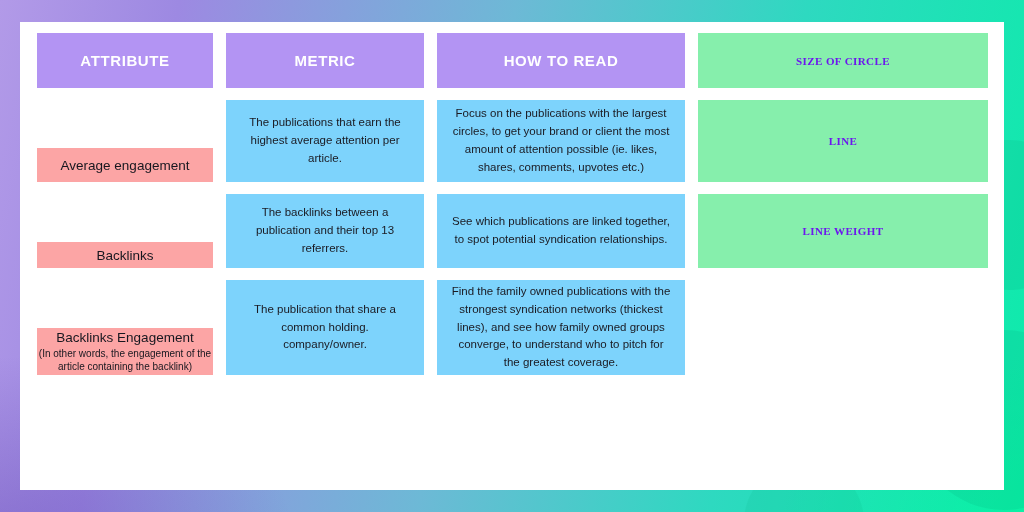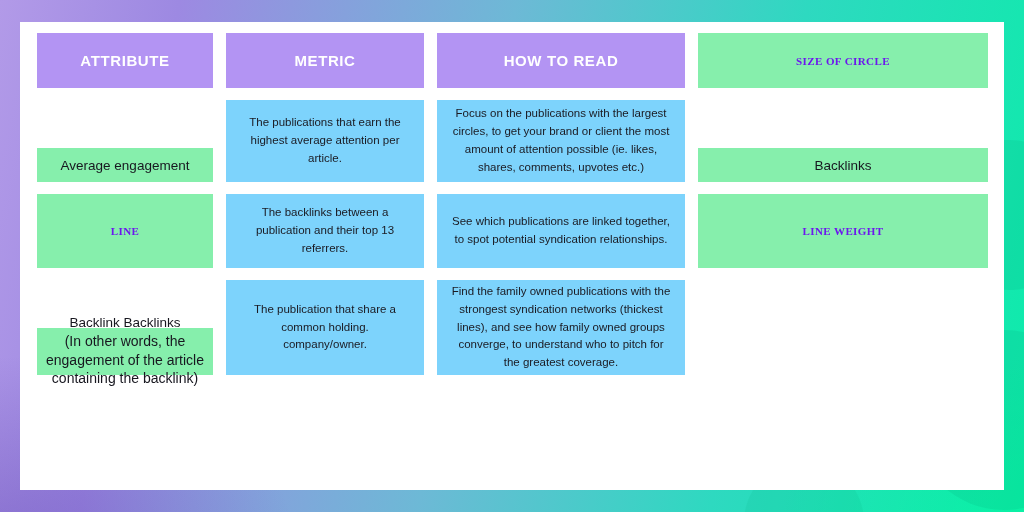--- a/index.html
+++ b/index.html
@@ -55,27 +55,27 @@
   }
   .attr-cell {
     background: #86efac;
     color: #6c16ee;
     font-weight: bold;
     font-size: 11px;
     letter-spacing: 0.4px;
     font-family: Liberation Serif, serif;
   }
   .metric-cell {
-    background: #86efac;
+    background: #fca5a5;
     color: #17171f;
     font-size: 13.5px;
     margin-top: 48px;
   }
   .metric-note {
-    font-size: 14px;
+    font-size: 10px;
     line-height: 1.35;
     margin-top: 2px;
     max-width: 180px;
   }
   .desc-cell {
     background: #7dd3fc;
     color: #1a1a22;
     font-size: 11.5px;
     line-height: 1.55;
     padding: 14px 14px;
@@ -94,28 +94,28 @@
 
       <div class="cell header-cell">ATTRIBUTE</div>
       <div class="cell header-cell">METRIC</div>
       <div class="cell header-cell">HOW TO READ</div>
 
       <div class="cell attr-cell">SIZE OF CIRCLE</div>
       <div class="cell metric-cell">Average engagement</div>
       <div class="cell desc-cell">The publications that earn the highest average attention per article.</div>
       <div class="cell desc-cell">Focus on the publications with the largest circles, to get your brand or client the most amount of attention possible (ie. likes, shares, comments, upvotes etc.)</div>
 
+      <div class="cell attr-cell">LINE</div>
       <div class="cell metric-cell">Backlinks</div>
-      <div class="cell attr-cell">LINE</div>
       <div class="cell desc-cell">The backlinks between a publication and their top 13 referrers.</div>
       <div class="cell desc-cell">See which publications are linked together, to spot potential syndication relationships.</div>
 
       <div class="cell attr-cell">LINE WEIGHT</div>
       <div class="cell metric-cell">
-        <span>Backlink Backlinks</span>
+        <span>Backlinks Engagement</span>
         <span class="metric-note">(In other words, the engagement of the article containing the backlink)</span>
       </div>
 
       <div class="cell desc-cell">The publication that share a common holding. company/owner.</div>
       <div class="cell desc-cell">Find the family owned publications with the strongest syndication networks (thickest lines), and see how family owned groups converge, to understand who to pitch for the greatest coverage.</div>
 
     </div>
   </div>
 </div>
 

